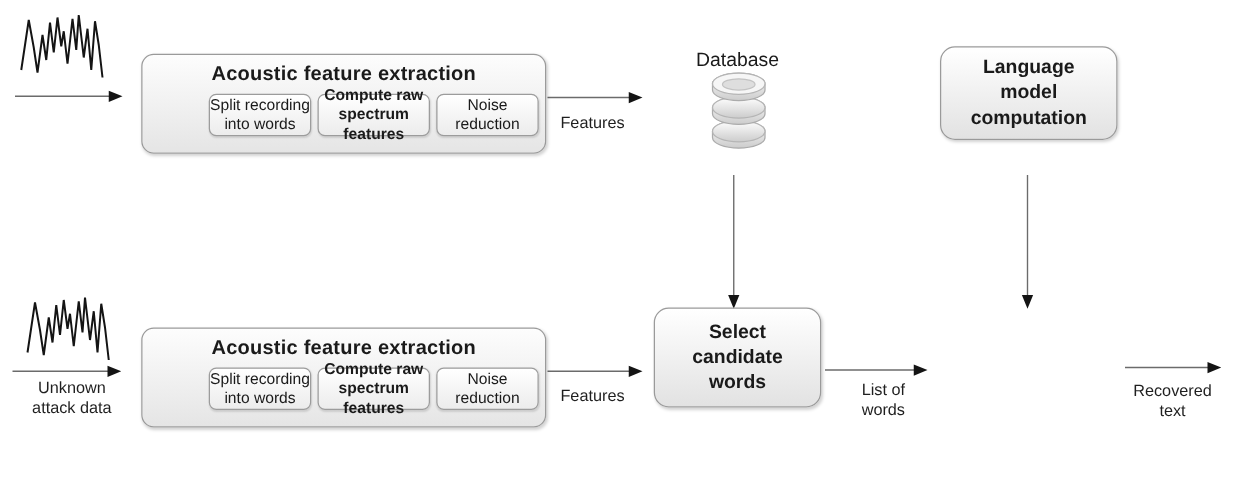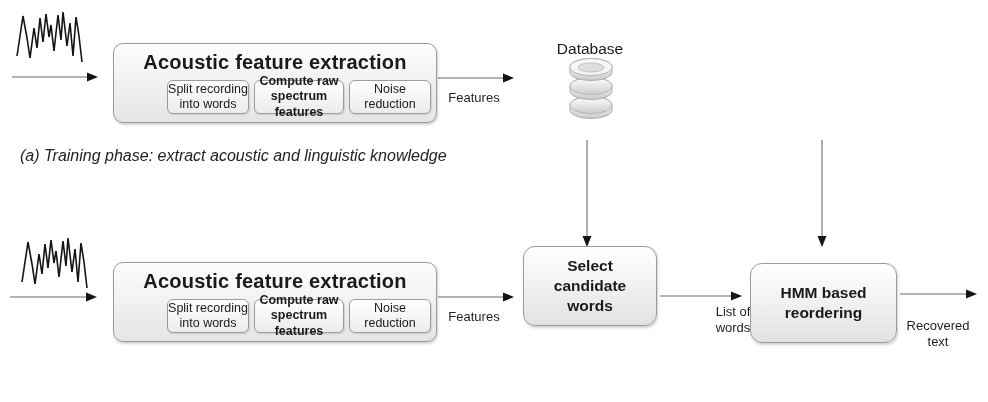--- a/index.html
+++ b/index.html
@@ -9,21 +9,21 @@
   .lbl { position:absolute; font-size:13px; line-height:1.2; text-align:center;
          white-space:pre-line; color:#1f1f1f; }
   .node { position:absolute; border:1px solid var(--box-border,#9a9a9a); border-radius:12px;
           background:linear-gradient(180deg, var(--box-fill-top,#ffffff) 0%, var(--box-fill-bottom,#e2e2e2) 100%);
           box-shadow:1px 1.5px 2.5px rgba(0,0,0,.18);
           display:flex; align-items:center; justify-content:center; text-align:center;
           font-weight:bold; font-size:15.5px; line-height:1.3; white-space:pre-line; }
   .group-box { position:absolute; border:1px solid var(--box-border,#9a9a9a); border-radius:10px;
           background:linear-gradient(180deg,#fdfdfd 0%,#e5e5e5 100%);
           box-shadow:1px 1.5px 2.5px rgba(0,0,0,.18); }
-  .group-title { text-align:center; font-weight:bold; font-size:20px; margin-top:7px; letter-spacing:.2px; }
+  .group-title { text-align:center; font-weight:bold; font-size:16px; margin-top:7px; letter-spacing:.2px; }
   .steps { display:flex; gap:5px; padding:0 5px; margin-top:6px; justify-content:center; }
   .step { border:1px solid #9c9c9c; border-radius:6px;
           background:linear-gradient(180deg,#ffffff 0%,#ececec 100%);
           font-size:12.5px; line-height:1.22; height:32px;
           display:flex; align-items:center; justify-content:center; text-align:center;
           white-space:pre-line; box-shadow:.5px 1px 1.5px rgba(0,0,0,.12); }
   .step-1 { width:100px;margin-left:48px; } .step-2 { width:110px;font-weight:bold; } .step-3 { width:100px; }
   .db-title { position:absolute; font-weight:normal; font-size:15.5px; text-align:center; }
   .caption { position:absolute; font-style:italic; font-size:16px; color:#222; white-space:nowrap; }
   .wave { fill:none; stroke:var(--arrow-head,#141414); stroke-width:1.6; stroke-linejoin:miter; }
@@ -123,44 +123,46 @@
       <div class="step step-2">Compute raw
 spectrum features</div>
       <div class="step step-3">Noise reduction</div>
     </div>
   </div>
 
   <div class="lbl" style="left:438px; top:90px; width:72px;">Features</div>
 
   <div class="db-title" style="left:545px; top:40px; width:90px;">Database</div>
 
+  <div class="node" style="left:752px; top:37px; width:140px; height:73px;">Language
+model
+computation</div>
 
-  <div class="caption" style="left:20px; top:147px;">(a) Training phase: extract acoustic and linguistic knowledge</div>
 
+  <div class="lbl" style="left:5px; top:302px; width:105px;">Unknown
+attack data</div>
 
   <div class="group-box" style="left:113px; top:262px; width:322px; height:78px;">
     <div class="group-title">Acoustic feature extraction</div>
     <div class="steps">
       <div class="step step-1">Split recording
 into words</div>
       <div class="step step-2">Compute raw
 spectrum features</div>
       <div class="step step-3">Noise reduction</div>
     </div>
   </div>
 
   <div class="lbl" style="left:438px; top:309px; width:72px;">Features</div>
 
   <div class="node" style="left:523px; top:246px; width:132px; height:78px;">Select
 candidate
 words</div>
 
-  <div class="lbl" style="left:696px; top:304px; width:74px;">List of
+  <div class="lbl" style="left:650px; top:304px; width:74px;text-align:right;">List of
 words</div>
 
-  <div class="node" style="left:750px; top:263px; width:145px; height:78px;">HMM based
-reordering</div>
 
-  <div class="lbl" style="left:894px; top:305px; width:88px;margin-top:13px;">Recovered
+  <div class="lbl" style="left:894px; top:305px; width:88px;">Recovered
 text</div>
 
 
 </div>
 
 </body></html>

